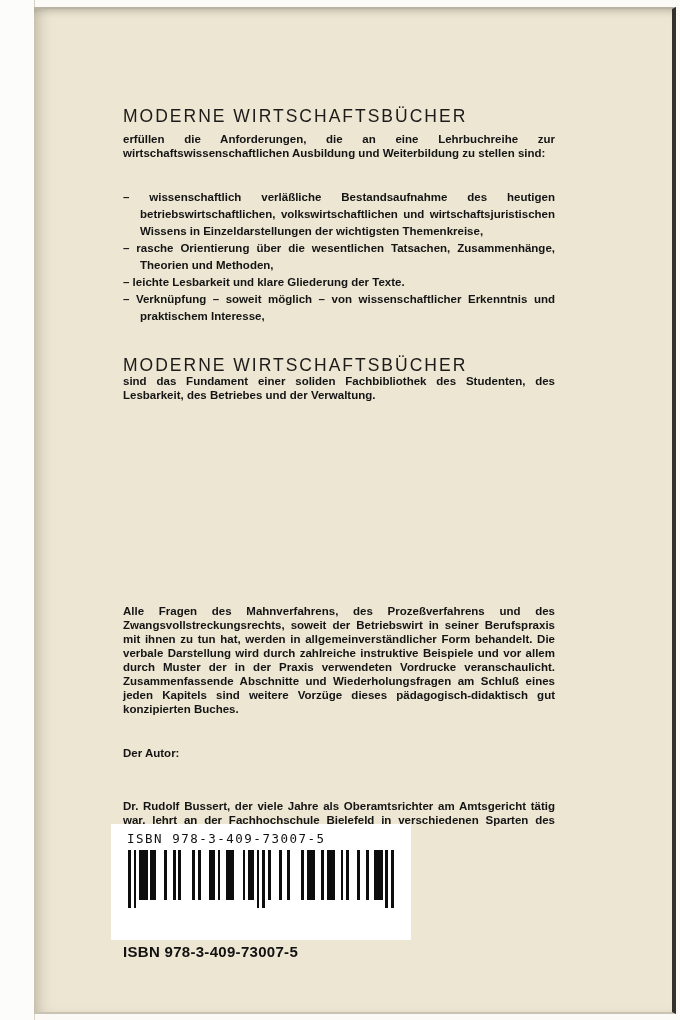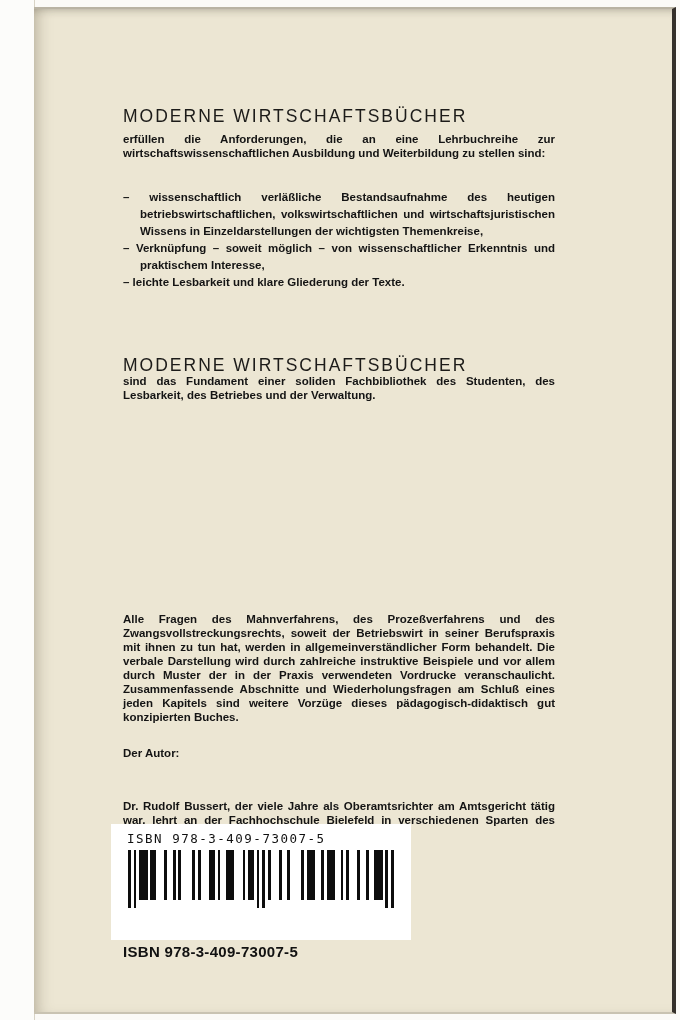--- a/index.html
+++ b/index.html
@@ -38,21 +38,21 @@
   .h2-pos { top:330px; }
 
   .body-text {
     position:absolute; left:89px; width:432px; margin:0;
     font-size:11.5px; font-weight:700; line-height:14px;
     color:#141414; text-align:justify;
   }
   .intro-pos   { top:123px; }
   .stmt-pos    { top:365px; }
   .booklbl-pos { top:578px; text-align:left; }
-  .booktxt-pos { top:595px;margin-top:8px; }
+  .booktxt-pos { top:595px; }
   .authlbl-pos { top:737px; text-align:left; }
   .authtxt-pos { top:790px; }
 
   .bullets { position:absolute; left:89px; top:180px; width:432px; }
   .bullet {
     margin:0; padding-left:17px; text-indent:-17px;
     font-size:11.5px; font-weight:700; line-height:17px;
     color:#141414; text-align:justify;
   }
 
@@ -92,22 +92,23 @@
   <div class="spine-strip"></div>
 
   <div class="page">
 
     <h1 class="h-series h1-pos">MODERNE WIRTSCHAFTSBÜCHER</h1>
 
     <p class="body-text intro-pos">erfüllen die Anforderungen, die an eine Lehrbuchreihe zur wirtschaftswissenschaftlichen Ausbildung und Weiterbildung zu stellen sind:</p>
 
     <div class="bullets">
       <p class="bullet">– wissenschaftlich verläßliche Bestandsaufnahme des heutigen betriebswirtschaftlichen, volkswirtschaftlichen und wirtschaftsjuristischen Wissens in Einzeldarstellungen der wichtigsten Themenkreise,</p>
+      <p class="bullet">– rasche Orientierung über die wesentlichen Tatsachen, Zusammenhänge, Theorien und Methoden,</p>
+      <p class="bullet">– leichte Lesbarkeit und klare Gliederung der Texte.</p>
       <p class="bullet">– Verknüpfung – soweit möglich – von wissenschaftlicher Erkenntnis und praktischem Interesse,</p>
-      <p class="bullet">– leichte Lesbarkeit und klare Gliederung der Texte.</p>
     </div>
 
     <h1 class="h-series h2-pos">MODERNE WIRTSCHAFTSBÜCHER</h1>
 
     <p class="body-text stmt-pos">sind das Fundament einer soliden Fachbibliothek des Studenten, des Lesbarkeit, des Betriebes und der Verwaltung.</p>
 
 
     <p class="body-text booktxt-pos">Alle Fragen des Mahnverfahrens, des Prozeßverfahrens und des Zwangsvollstreckungsrechts, soweit der Betriebswirt in seiner Berufspraxis mit ihnen zu tun hat, werden in allgemeinverständlicher Form behandelt. Die verbale Darstellung wird durch zahlreiche instruktive Beispiele und vor allem durch Muster der in der Praxis verwendeten Vordrucke veranschaulicht. Zusammenfassende Abschnitte und Wiederholungsfragen am Schluß eines jeden Kapitels sind weitere Vorzüge dieses pädagogisch-didaktisch gut konzipierten Buches.</p>
 
     <p class="body-text authlbl-pos">Der Autor:</p>

